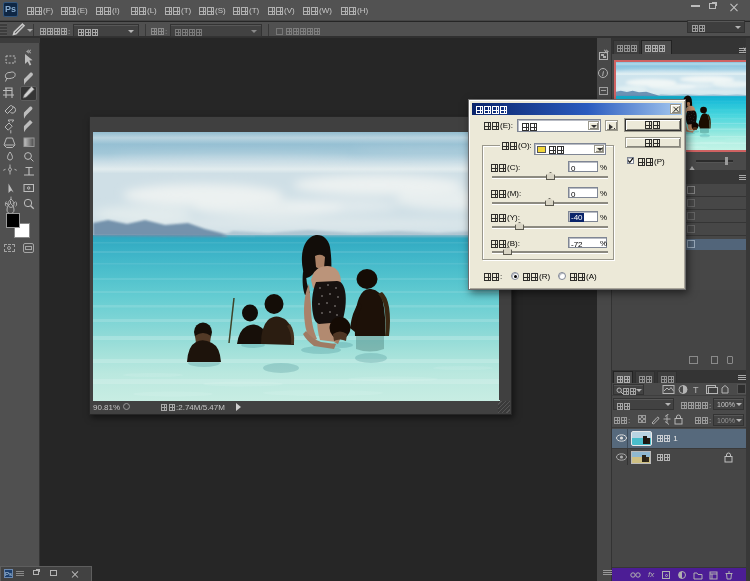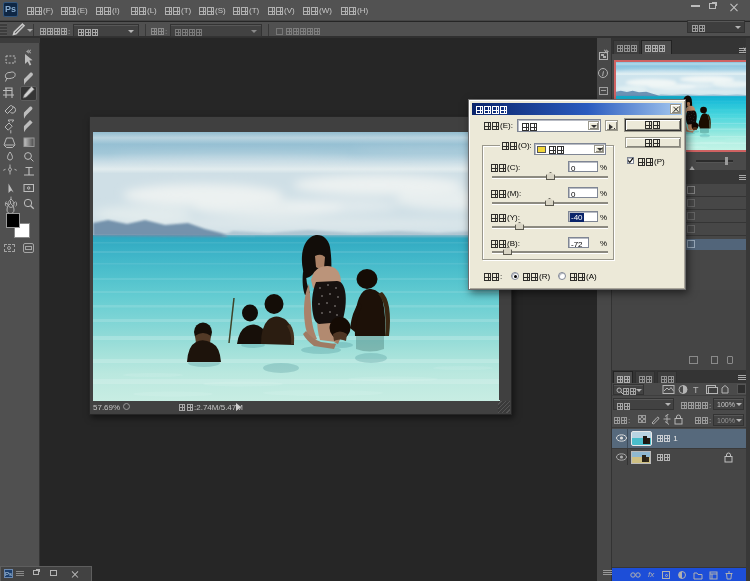--- a/index.html
+++ b/index.html
@@ -261,23 +261,23 @@
 </g>
       </symbol>
 </defs>
 </svg>
 <div id="docwin" class="abs">
  <svg id="photo" viewBox="0 0 407 270">
       <use href="#beach"></use>
     </svg>
  <div id="docright"></div>
  <div id="docstatus">
-  <span style="position:absolute;left:3px;top:2px">57.69%</span>
+  <span style="position:absolute;left:3px;top:2px">90.81%</span>
   <span style="position:absolute;left:33px;top:2px;width:7px;height:7px;border:1px solid #9a9a9a;border-radius:50%"></span>
-  <span style="position:absolute;left:88px;top:2px"><i class="cj s" style="margin:0 1px"></i><i class="cj s" style="margin:0 1px"></i>:2.74M/5.47M</span>
+  <span style="position:absolute;left:70px;top:2px"><i class="cj s" style="margin:0 1px"></i><i class="cj s" style="margin:0 1px"></i>:2.74M/5.47M</span>
   <span style="position:absolute;left:146px;top:2px;color:#cfcfcf"><span class="tri-r" style="border-top-width:4px;border-bottom-width:4px;border-left-width:5px"></span></span>
  </div>
  <div class="abs" style="right:1px;bottom:1px;width:12px;height:12px;background:repeating-linear-gradient(135deg,#3a3a3a 0 2px,#555 2px 3px)"></div>
 </div>
 <div id="dockstrip" class="abs">
  <div class="abs" style="left:6px;top:1px;color:#aaa"><span class="chv"></span><span class="chv" style="margin-left:-1px"></span></div>
  <div class="abs" style="left:2px;top:14px;width:9px;height:8px;border:1px solid #b0b0b0">
       <div style="position:absolute;left:1px;top:1px;width:3px;height:2px;background:#b0b0b0"></div>
       <div style="position:absolute;right:1px;bottom:1px;width:3px;height:2px;background:#b0b0b0"></div>
     </div>
@@ -400,21 +400,21 @@
         <div style="position:absolute;left:10px;top:3px;width:4px;height:7px;background:#2a2417"></div>
         <div style="position:absolute;left:14px;top:5px;width:3px;height:5px;background:#33291a"></div>
       </div>
   <span class="abs" style="left:45px;top:4px;color:#d0d0d0;font-size:8px;font-style:italic"><i class="cj s"></i><i class="cj s"></i></span>
   <svg class="abs" style="left:112px;top:3px" width="9" height="11" viewBox="0 0 9 11" fill="none" stroke="#c0c0c0">
         <rect x="1" y="4.5" width="7" height="5.5"></rect>
         <path d="M2.5 4.5 v-1.5 a2 2 0 0 1 4 0 v1.5"></path>
       </svg>
  </div>
  <div class="abs" style="left:0;top:427px;width:138px;height:102px;background:#464646"></div>
- <div class="abs" style="left:0;top:529px;width:138px;height:14px;background:#1d4ed8;border-top:1px solid #363636">
+ <div class="abs" style="left:0;top:529px;width:138px;height:14px;background:#4c1d95;border-top:1px solid #363636">
   <svg class="abs" style="left:18px;top:4px" width="11" height="6" viewBox="0 0 11 6" fill="none" stroke="#b0b0b0">
         <circle cx="3" cy="3" r="2.2"></circle>
         <circle cx="8" cy="3" r="2.2"></circle>
       </svg>
   <span class="abs" style="left:36px;top:2px;color:#b0b0b0;font-size:8px;font-style:italic">fx</span>
   <div class="abs" style="left:50px;top:3px;width:8px;height:8px;border:1px solid #b0b0b0">
         <div style="position:absolute;left:1.5px;top:1.5px;width:3px;height:3px;border:1px solid #b0b0b0;border-radius:50%"></div>
       </div>
   <div class="abs" style="left:66px;top:3px;width:8px;height:8px;border-radius:50%;border:1px solid #b0b0b0;background:linear-gradient(90deg,#b0b0b0 0 50%,transparent 50%)"></div>
   <svg class="abs" style="left:81px;top:3px" width="10" height="9" viewBox="0 0 10 9" fill="none" stroke="#b0b0b0">
@@ -487,21 +487,21 @@
  <div class="slider" style="left:23px;top:102px;width:116px"></div>
  <div class="thumb" style="left:76px;top:98px"></div>
  <span style="position:absolute;left:22px;top:113px"><i class="cj"></i><i class="cj"></i>(Y):</span>
  <div class="sunk" style="position:absolute;left:99px;top:111px;width:30px;height:11px">
       <span style="position:absolute;left:1px;top:1px;background:#0a246a;color:#fff;padding:0 1px">-40</span>
     </div>
  <span style="position:absolute;left:131px;top:113px">%</span>
  <div class="slider" style="left:23px;top:126px;width:116px"></div>
  <div class="thumb" style="left:46px;top:122px"></div>
  <span style="position:absolute;left:22px;top:139px"><i class="cj"></i><i class="cj"></i>(B):</span>
- <div class="sunk" style="position:absolute;left:99px;top:137px;width:21px;height:11px">
+ <div class="sunk" style="position:absolute;left:99px;top:137px;width:39px;height:11px">
       <span style="position:absolute;left:2px;top:1.5px">-72</span>
     </div>
  <span style="position:absolute;left:131px;top:139px">%</span>
  <div class="slider" style="left:23px;top:151px;width:116px"></div>
  <div class="thumb" style="left:34px;top:147px"></div>
  <span style="position:absolute;left:15px;top:172px"><i class="cj"></i><i class="cj"></i>:</span>
  <span class="sunk" style="position:absolute;left:42px;top:172px;width:8px;height:8px;border-radius:50%">
       <span style="position:absolute;left:2px;top:2px;width:3px;height:3px;border-radius:50%;background:#000"></span>
     </span>
  <span style="position:absolute;left:54px;top:172px"><i class="cj"></i><i class="cj"></i>(R)</span>

